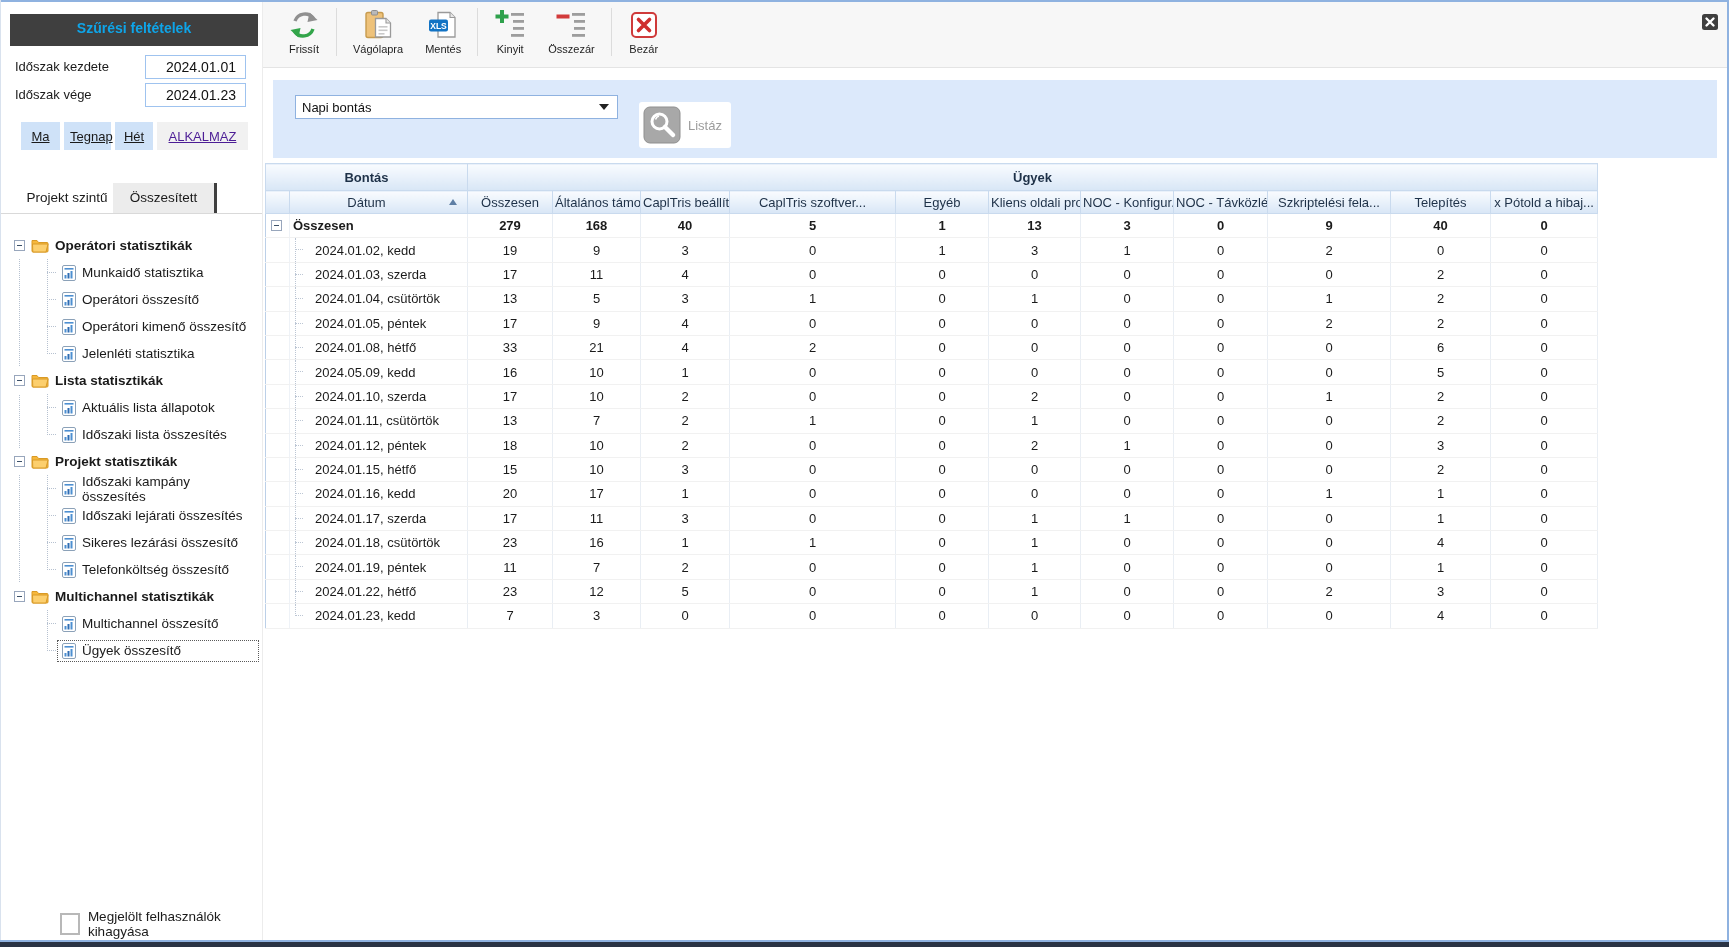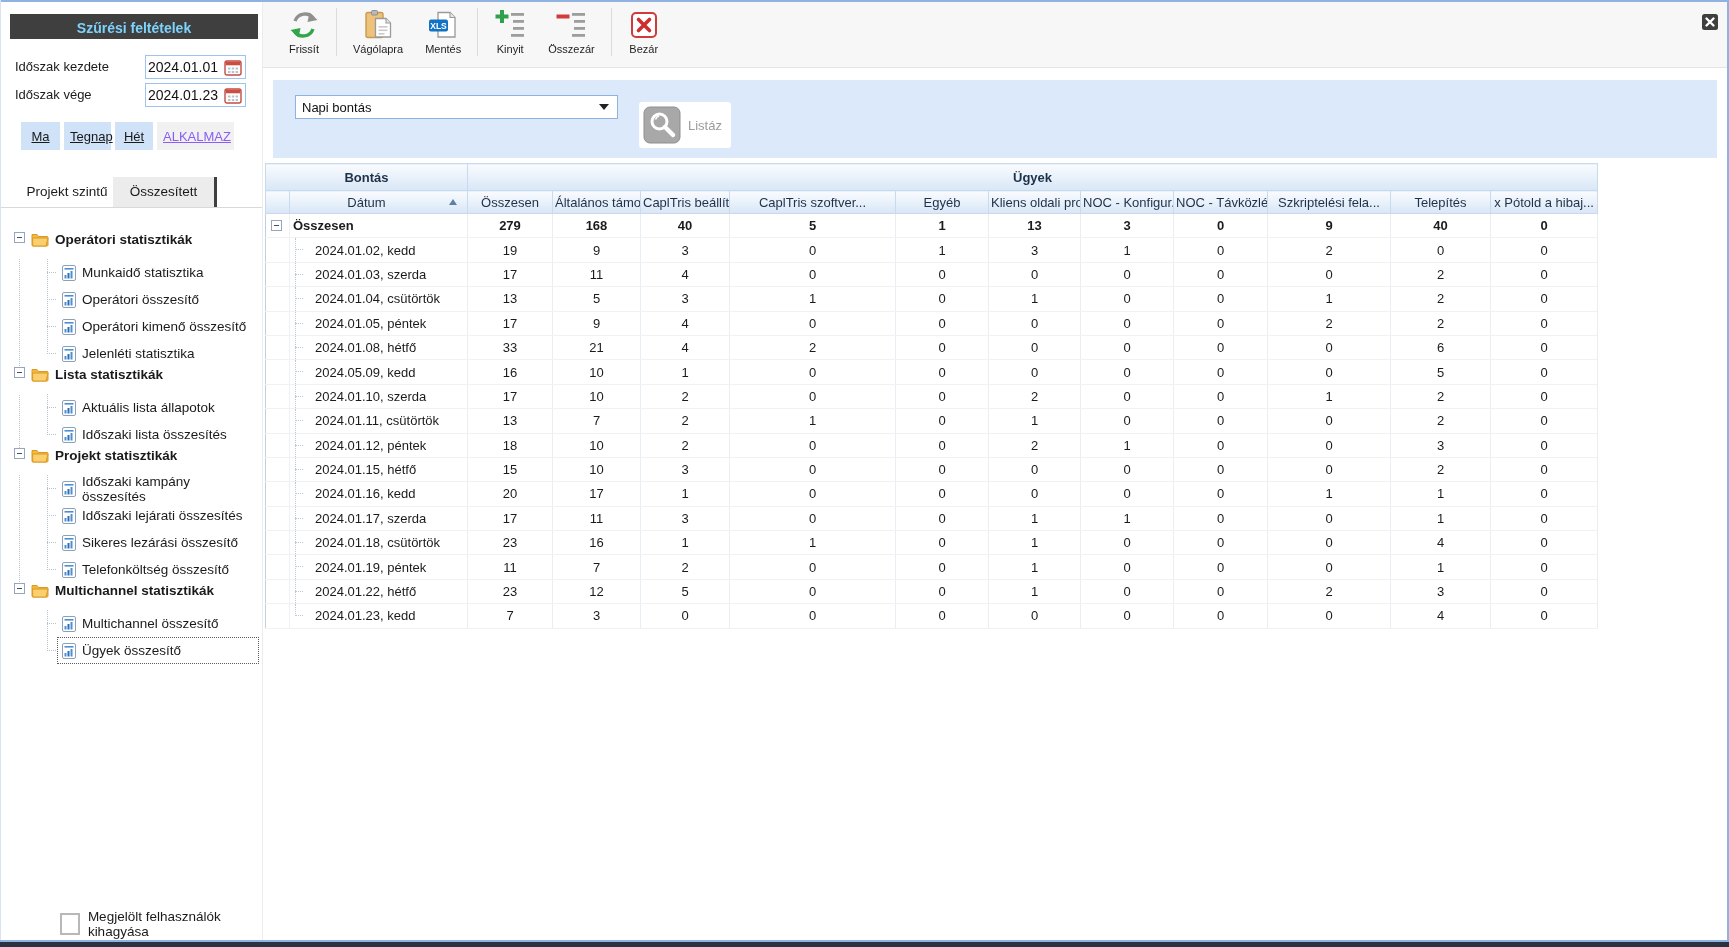--- a/index.html
+++ b/index.html
@@ -5,39 +5,39 @@
   html,body{margin:0;padding:0;background:#fff;}
   .screen{position:relative;width:1729px;height:947px;font-family:"Liberation Sans",sans-serif;background:#fff;overflow:hidden;}
   
   .frame-top{position:absolute;left:0;top:0;width:1729px;height:2px;background:#8fb2e0;}
   .frame-right{position:absolute;right:0;top:0;width:2px;height:947px;background:#8fb2e0;}
   .frame-left{position:absolute;left:0;top:0;width:1px;height:947px;background:#d9e2ee;}
   .bottom-bar{position:absolute;left:0;top:940px;width:1729px;height:7px;background:#2a3344;border-top:2px solid #8fb2e0;box-sizing:border-box;}
 
   
   .sidebar{position:absolute;left:1px;top:2px;width:261px;height:938px;background:#fff;}
-  .filter-title{position:absolute;left:9px;top:12px;width:248px;height:25px;background:#3f3f3f;color:#7dd3fc;
+  .filter-title{position:absolute;left:9px;top:12px;width:248px;height:32px;background:#3f3f3f;color:#0ea5e9;
     font-size:14px;font-weight:bold;line-height:29px;text-align:center;}
   .field-row{position:absolute;left:0;height:24px;}
   .field-label{position:absolute;left:14px;top:4px;font-size:13px;color:#1a1a1a;white-space:nowrap;}
   .date-box{position:absolute;left:144px;top:0;width:101px;height:24px;border:1px solid #9fc3ef;background:#fff;
-    box-sizing:border-box;display:flex;align-items:center;padding:0 3px 0 2px;}
+    box-sizing:border-box;display:flex;align-items:center;padding:0 3px 0 20px;}
   .date-box input{border:0;outline:0;width:76px;font-size:14px;color:#111;font-family:"Liberation Sans",sans-serif;padding:0;background:transparent;}
   .quick-row{position:absolute;left:20px;top:120px;display:flex;gap:4px;}
   .qbtn{height:28px;background:#cfe2f8;border:0;font-size:13px;color:#1a1a1a;font-family:"Liberation Sans",sans-serif;cursor:pointer;text-decoration:underline;}
   .qbtn.b1{width:39px}.qbtn.b2{width:47px}.qbtn.b3{width:38px}
-  .qbtn.apply{width:77px;background:#f1f1f1;color:#8b5cf6;}
-  .tabs{position:absolute;left:0;top:175px;width:261px;height:31px;border-bottom:1px solid #d9d9d9;box-sizing:border-box;display:flex;align-items:flex-end;}
+  .qbtn.apply{width:91px;background:#f1f1f1;color:#4c1d95;}
+  .tabs{position:absolute;left:0;top:181px;width:261px;height:31px;border-bottom:1px solid #d9d9d9;box-sizing:border-box;display:flex;align-items:flex-end;}
   .tab{height:30px;line-height:30px;text-align:center;font-size:13.5px;color:#1a1a1a;cursor:pointer;}
   .tab.t1{width:92px;margin-left:20px;}
   .tab.t2{width:101px;background:#ececec;border-right:3px solid #3f3f3f;box-sizing:content-box;}
   
   .tree{position:absolute;left:0;top:230px;width:261px;}
   .tree::before{content:"";position:absolute;left:18px;top:13px;height:353px;border-left:1px dotted #b6c1d0;}
-  .tree-row{display:flex;height:27px;font-size:13.5px;color:#1a1a1a;cursor:pointer;position:relative;}
+  .tree-row{display:flex;align-items:center;height:27px;font-size:13.5px;color:#1a1a1a;cursor:pointer;position:relative;}
   .tree-row.folder{padding-left:13px;font-weight:bold;gap:6px;background:#fff;z-index:1;}
   .expander{width:11px;height:11px;border:1px solid #98a6bc;background:#fff;box-sizing:border-box;position:relative;flex:0 0 11px;z-index:2;}
   .expander i{position:absolute;left:2px;right:2px;top:4px;height:1px;background:#3c5068;}
   .tree-children{position:relative;}
   .tree-children::before{content:"";position:absolute;left:46px;top:-5px;bottom:13px;border-left:1px dotted #b6c1d0;}
   .tree-row.item{padding-left:56px;}
   .tree-row.item::before{content:"";position:absolute;left:46px;top:13px;width:9px;border-top:1px dotted #b6c1d0;}
   .node{display:inline-flex;align-items:center;gap:6px;padding:2px 4px;border:1px solid transparent;}
   .node.selected{border:1px dotted #5a5a5a;width:192px;}
   .ticon{flex:0 0 auto;display:block;}

